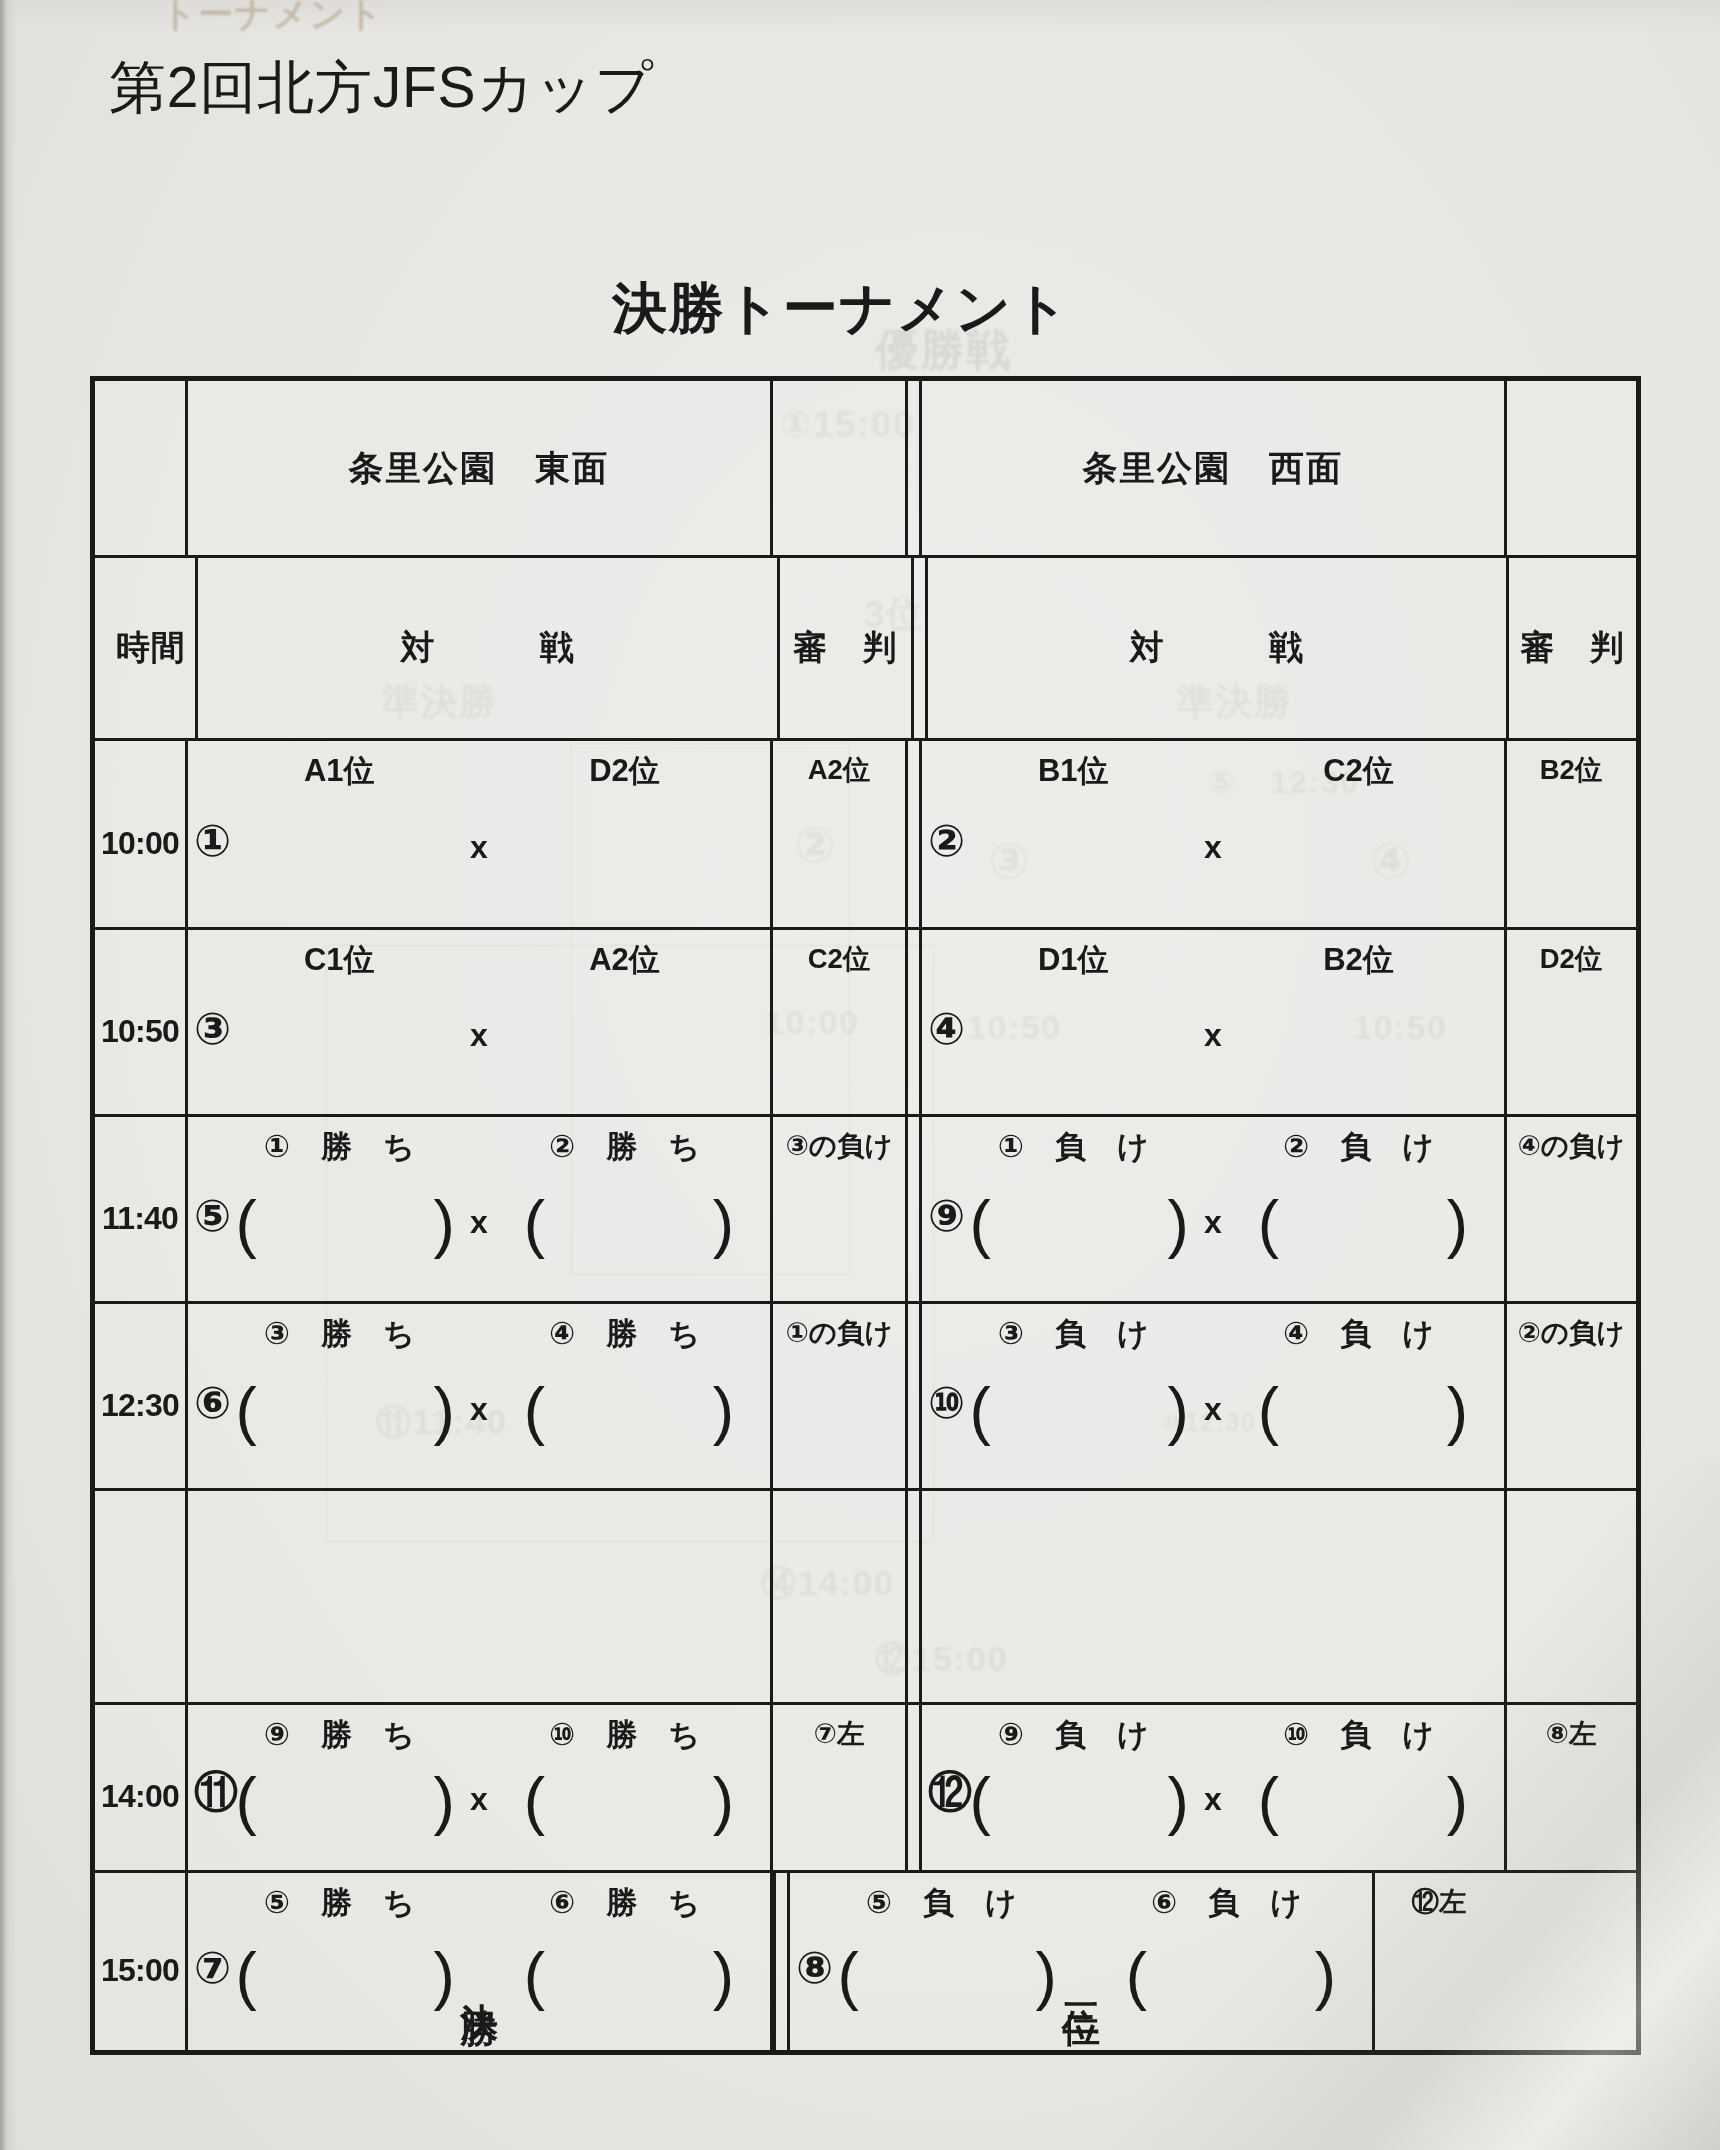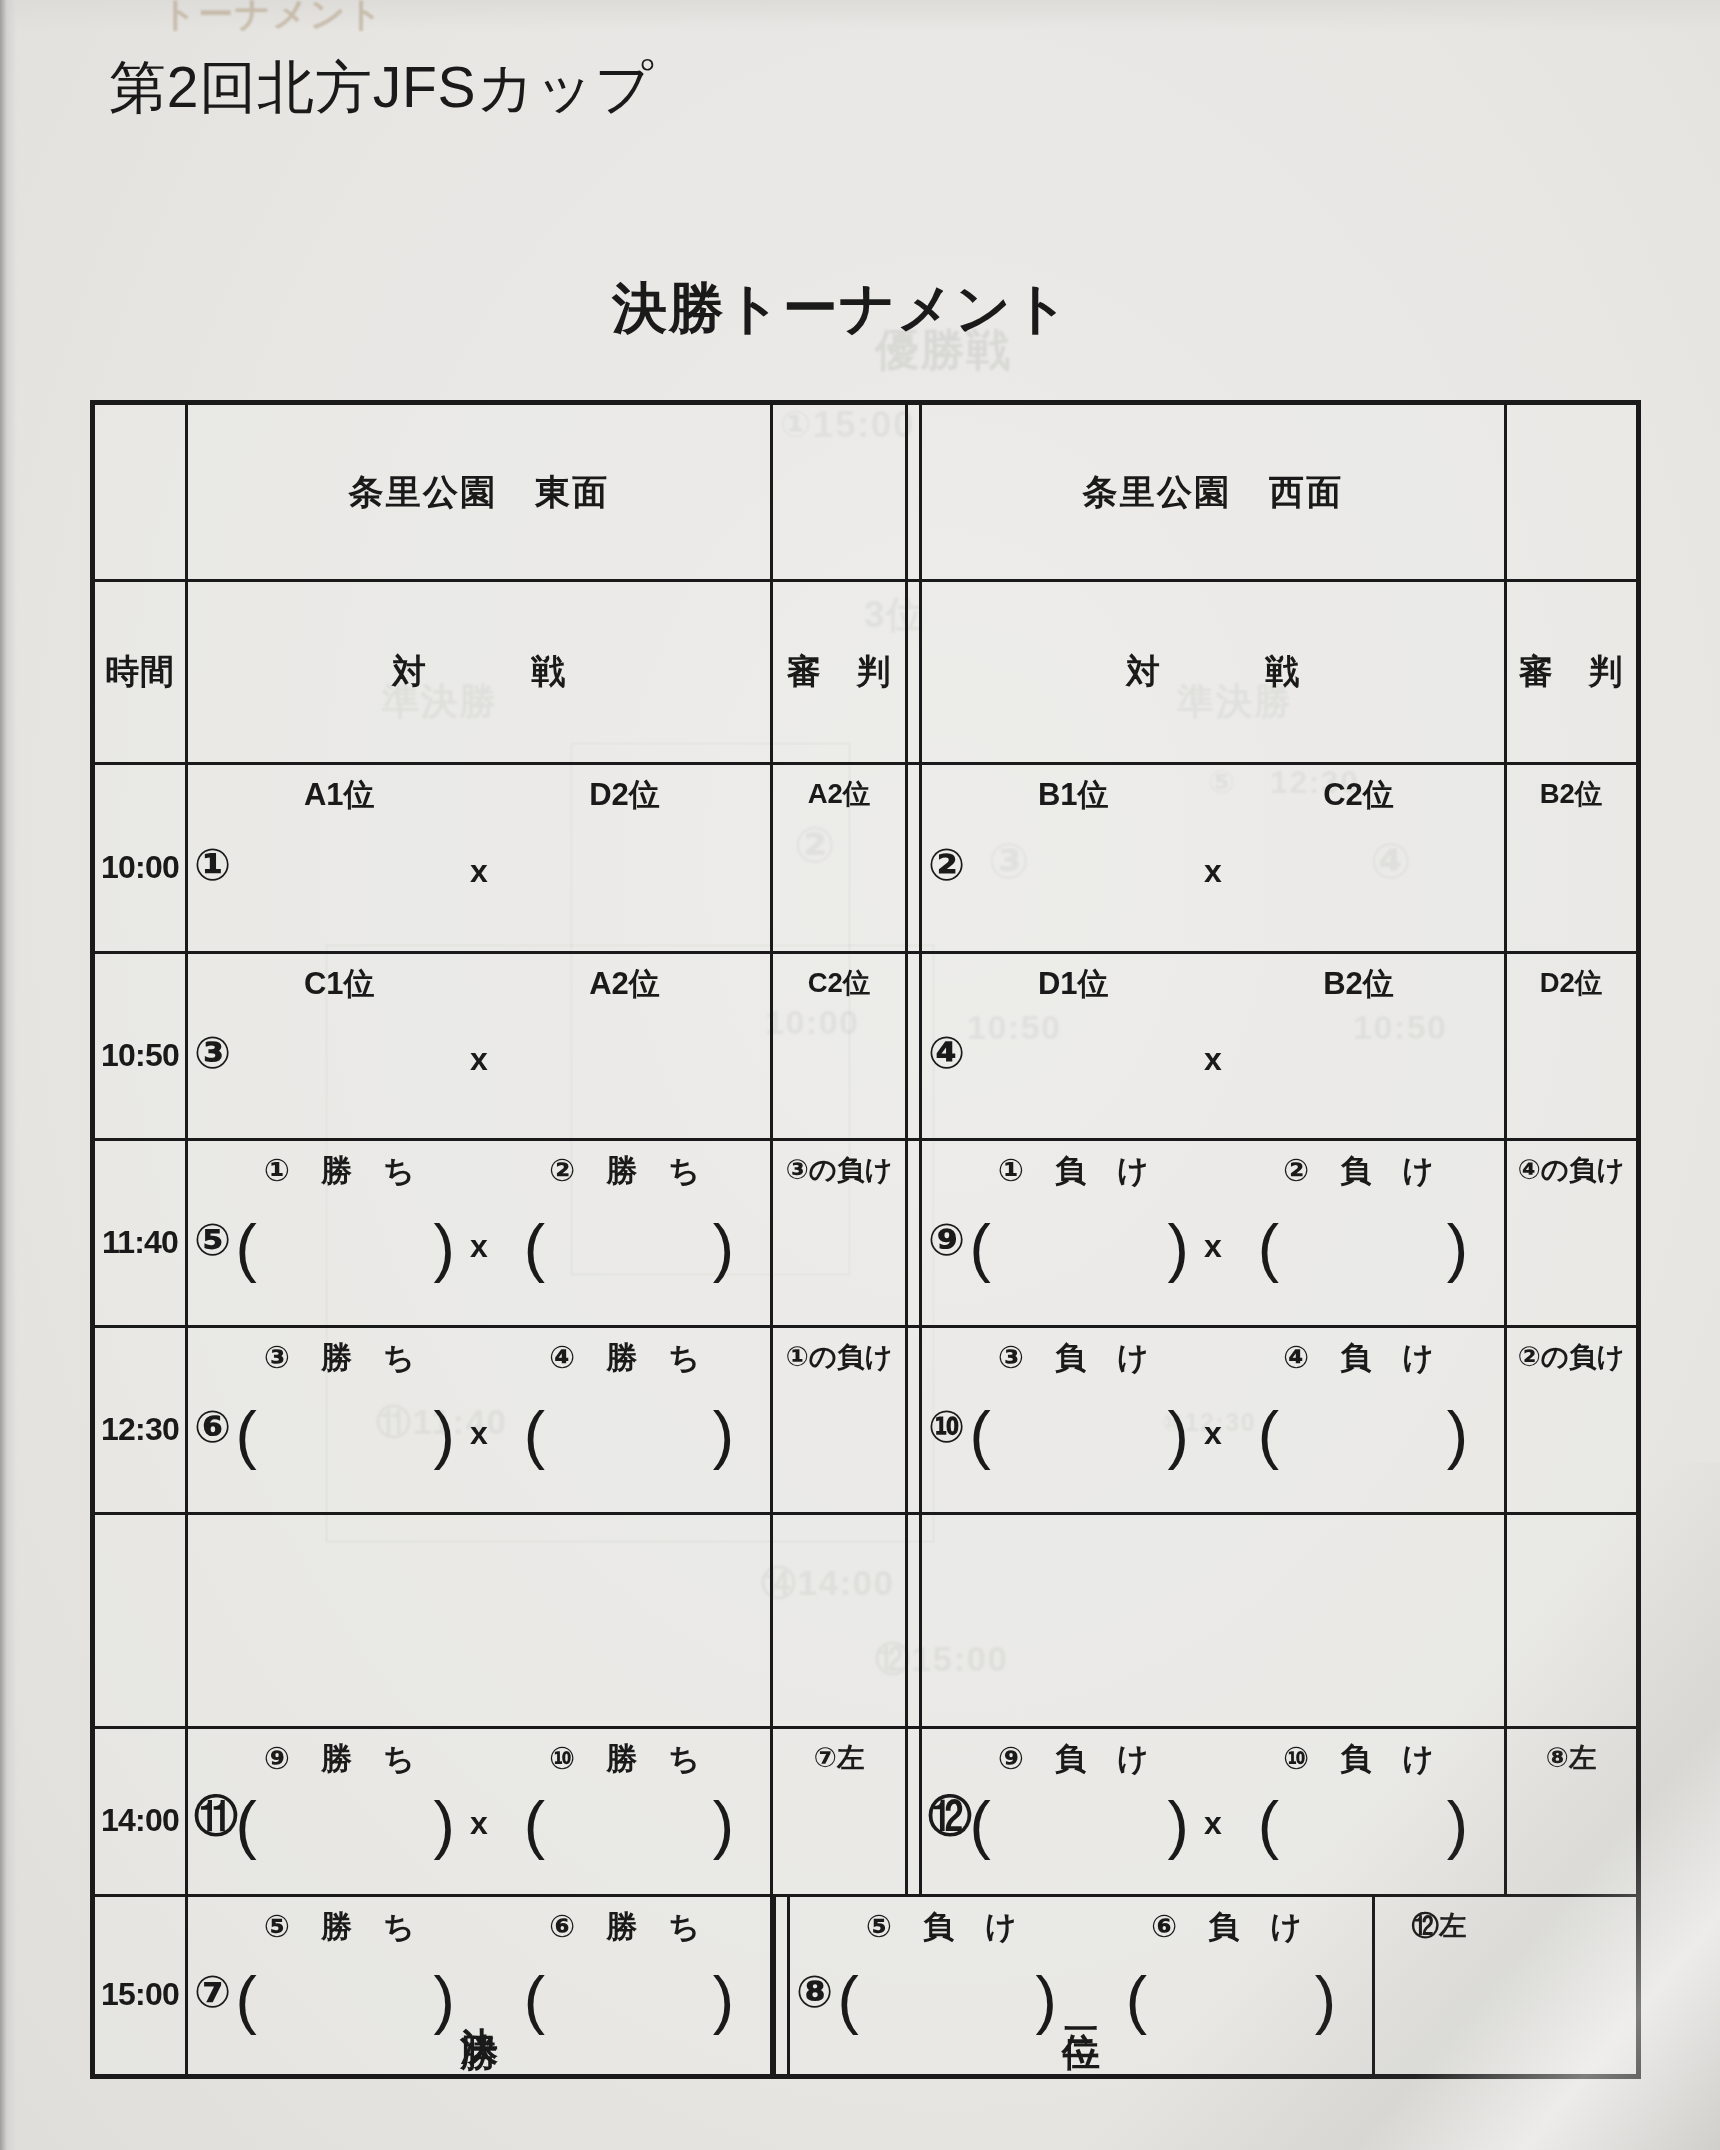--- a/index.html
+++ b/index.html
@@ -29,27 +29,27 @@
   }
   
   .ghost{
     position:absolute; color:#80857c; opacity:.17; filter:blur(0.9px);
     font-weight:bold; white-space:nowrap; letter-spacing:1.5px;
   }
   .ghost-top{ color:#a8906e; opacity:.45; }
   .ghost-box{ position:absolute; border:3.1px solid #868b82; opacity:.07; }
   
   .tbl{
-    position:absolute; left:90px; top:400px; width:1551px;
+    position:absolute; left:90px; top:376px; width:1551px;
     border:5.4px solid var(--ink); box-sizing:border-box;
     background:rgba(238,237,234,.35);
   }
   .trow{ display:flex; border-bottom:3.8px solid var(--ink); box-sizing:border-box; }
   .trow.last{ border-bottom:none; }
-  .h-venue{ height:177px; } .h-head{ height:183px; }
+  .h-venue{ height:177px; } .h-head{ height:183px;padding-left:11px; }
   .h-m1{ height:189px; } .h-m{ height:187px; }
   .h-gaprow{ height:214px; } .h-r5{ height:168px; } .h-r6{ height:177px; }
   .cell{ position:relative; box-sizing:border-box; }
   .c1{ width:93px; border-right:3.1px solid var(--ink); }
   .c2{ width:585px; border-right:3.1px solid var(--ink); }
   .c3{ width:132px; }
   .cgap{ width:17px; border-left:3.8px solid var(--ink); border-right:3.8px solid var(--ink); }
   .c5{ width:585px; border-right:3.1px solid var(--ink); }
   .c6{ width:128px; }
   .centered{ display:flex; align-items:center; justify-content:center; }

